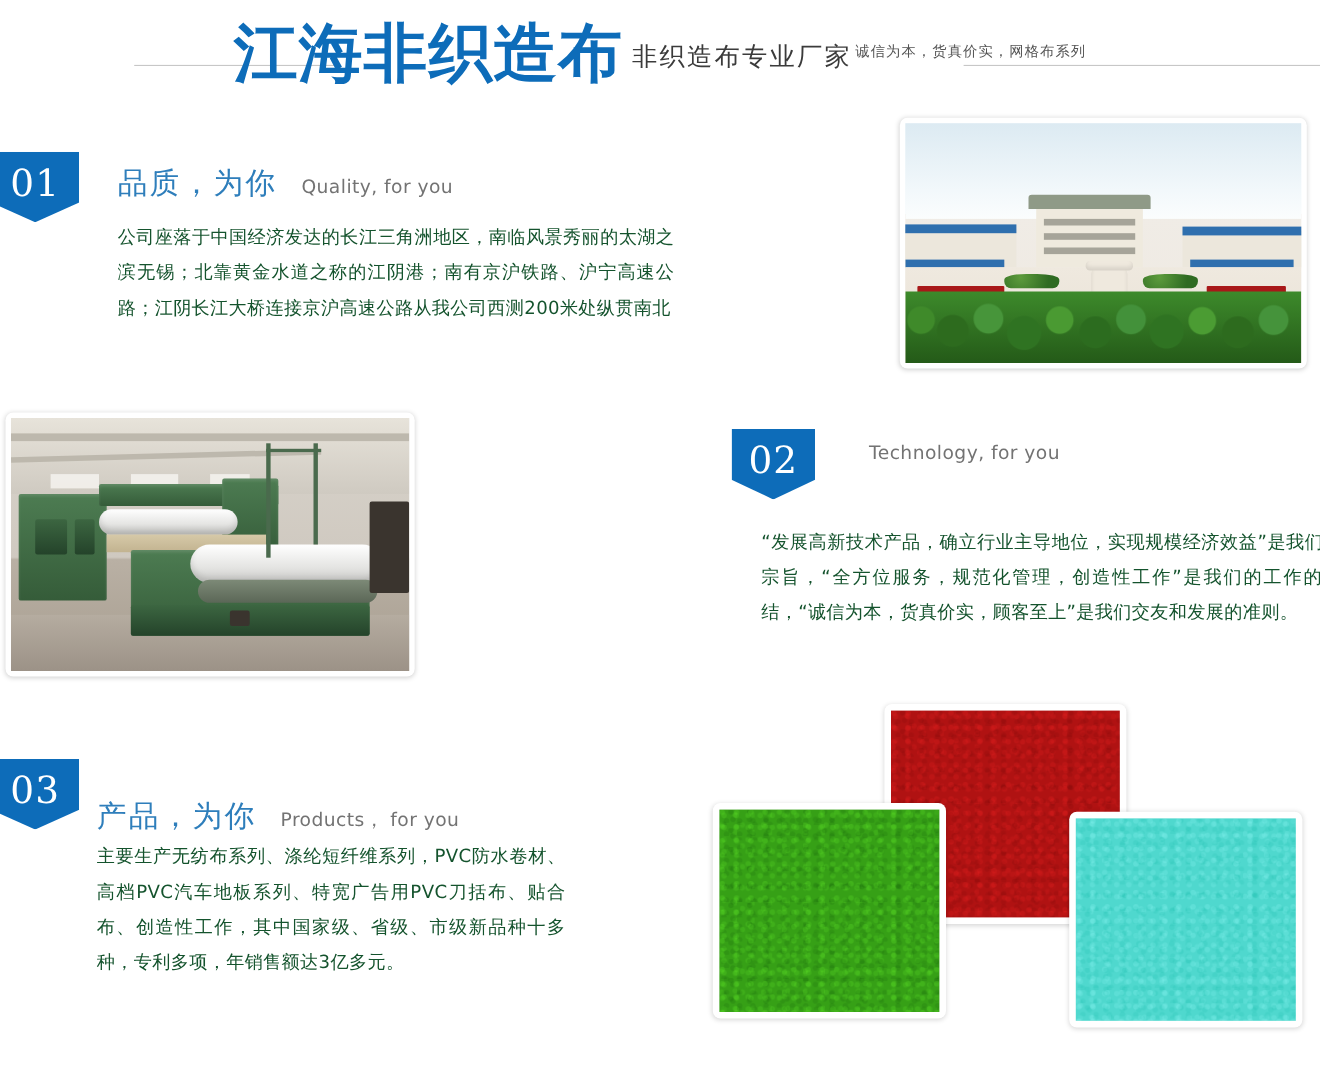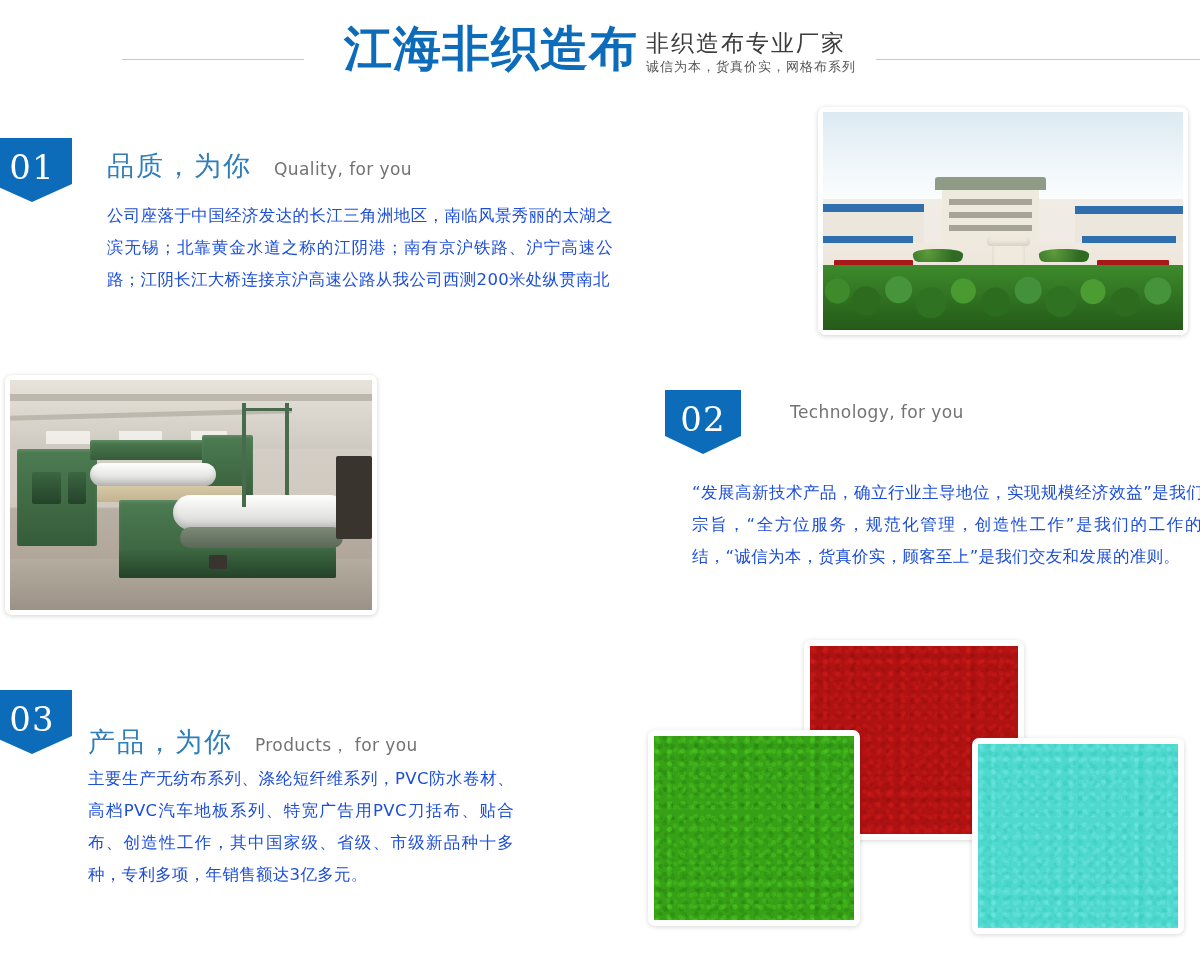--- a/index.html
+++ b/index.html
@@ -32,28 +32,28 @@
     position: absolute;
     left: 0; top: 0;
     width: 1200px; height: 100px;
     display: flex;
     align-items: center;
     justify-content: center;
     gap: 8px;
   }
   .brand-title {
     font-family: "DejaVu Sans", "Liberation Sans", sans-serif;
-    font-size: 48px;
+    font-size: 58px;
     font-weight: bold;
     color: #0d6cb9;
     letter-spacing: 1px;
     line-height: 1;
     padding-bottom: 4px;
   }
-  .brand-sub { display: flex; flex-direction: column; gap: 3px; padding-top: 6px; }
+  .brand-sub { display: flex; flex-direction: row; gap: 3px; padding-top: 6px; }
   .brand-sub-main {
     font-family: "DejaVu Sans", "Liberation Sans", sans-serif;
     font-size: 23px;
     color: #3b3b3b;
     letter-spacing: 2px;
     line-height: 1.1;
     white-space: nowrap;
   }
   .brand-sub-slogan {
     font-family: "DejaVu Sans", "Liberation Sans", sans-serif;
@@ -97,21 +97,21 @@
     color: #737373;
     letter-spacing: 0.4px;
     margin-left: 22px;
     white-space: nowrap;
   }
 
   .sec-body {
     position: absolute;
     font-family: "DejaVu Sans", "Liberation Sans", sans-serif;
     font-size: 16.5px;
-    color: #1d4ed8;
+    color: #14532d;
     line-height: 32px;
     letter-spacing: 0.3px;
     text-align: justify;
   }
 
   
   .photo-frame {
     position: absolute;
     background: #ffffff;
     border-radius: 7px;

